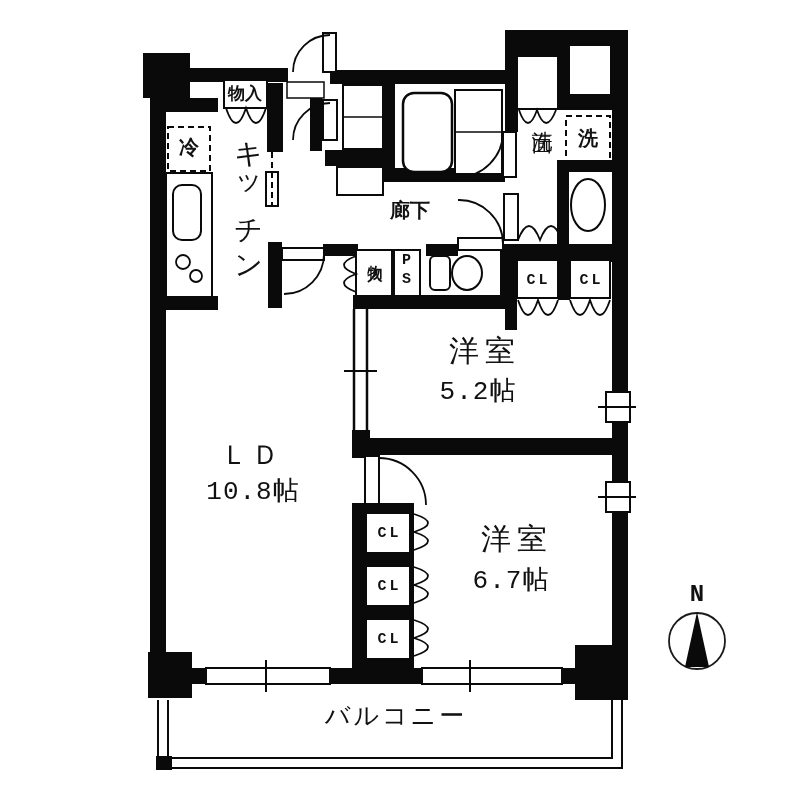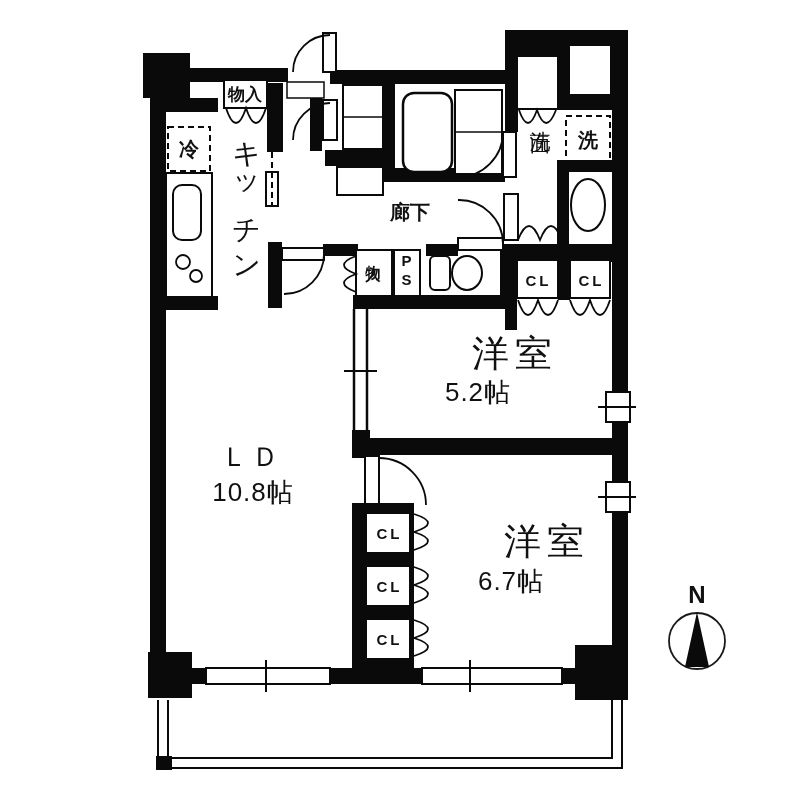--- a/index.html
+++ b/index.html
@@ -1,23 +1,23 @@
 <!DOCTYPE html>
 <html><head>
 <meta charset="utf-8">
 <style>
   html,body{margin:0;padding:0;background:#ffffff;}
   #canvas{position:relative;width:800px;height:800px;background:#ffffff;overflow:hidden;
-          font-family:Liberation Sans, sans-serif;color:#111;}
+          font-family:Liberation Mono, monospace;color:#111;}
   #plan-svg{position:absolute;left:0;top:0;}
   .lbl{position:absolute;transform:translate(-50%,-50%);white-space:nowrap;color:#111;
        font-weight:500;line-height:1;}
   .vert{writing-mode:vertical-rl;text-orientation:upright;transform:none;white-space:nowrap;}
   .cl{font-size:15px;font-weight:700;letter-spacing:3px;padding-left:3px;}
-  .room-name{font-size:37px;letter-spacing:6px;padding-left:6px;margin-left:30px;}
+  .room-name{font-size:30px;letter-spacing:6px;padding-left:6px;}
   .room-size{font-size:26px;letter-spacing:1px;}
 </style>
 </head>
 <body>
 
 <div id="canvas">
   <svg id="plan-svg" width="800" height="800" viewBox="0 0 800 800">
 
     <g fill="#0a0a0a" stroke="none">
       <rect x="143" y="53" width="47" height="45"></rect>
@@ -170,15 +170,16 @@
 
   <div class="lbl room-name" style="left:482px;top:353px;">洋室</div>
   <div class="lbl room-size" style="left:478px;top:392px;">5.2帖</div>
 
   <div class="lbl" style="left:252px;top:457px;font-size:27px;letter-spacing:4px;">ＬＤ</div>
   <div class="lbl room-size" style="left:253px;top:492px;">10.8帖</div>
 
   <div class="lbl room-name" style="left:514px;top:541px;">洋室</div>
   <div class="lbl room-size" style="left:511px;top:581px;">6.7帖</div>
 
+  <div class="lbl" style="left:396px;top:717px;font-size:25px;letter-spacing:3px;">バルコニー</div>
 
   <div class="lbl" style="left:697px;top:595px;font-size:24px;font-weight:600;">N</div>
 </div>
 
 </body></html>

